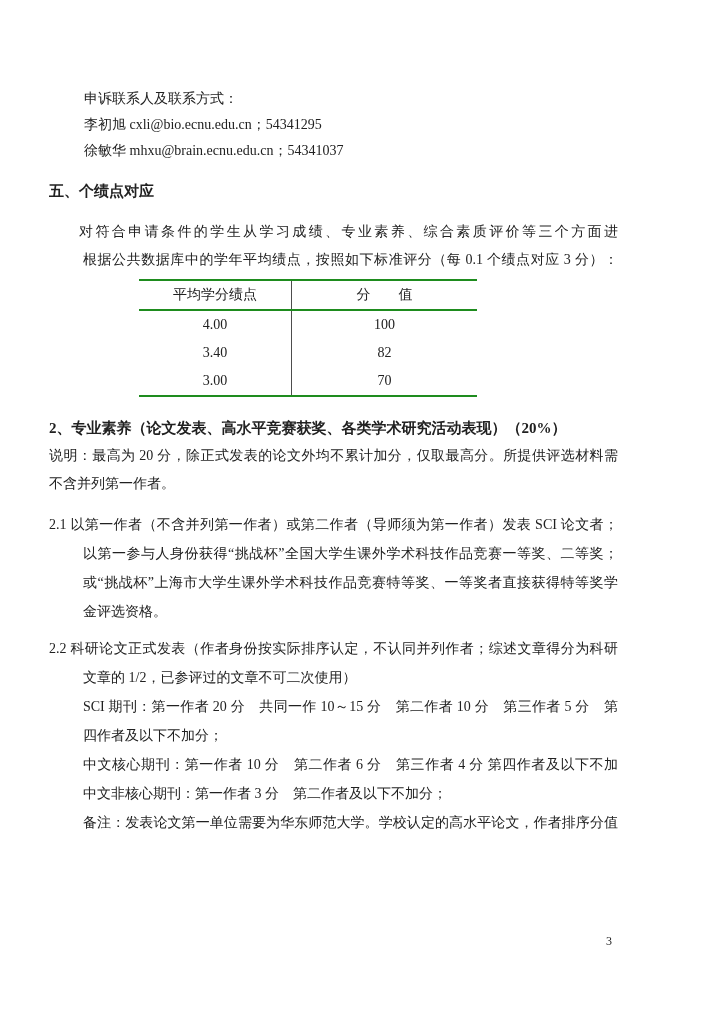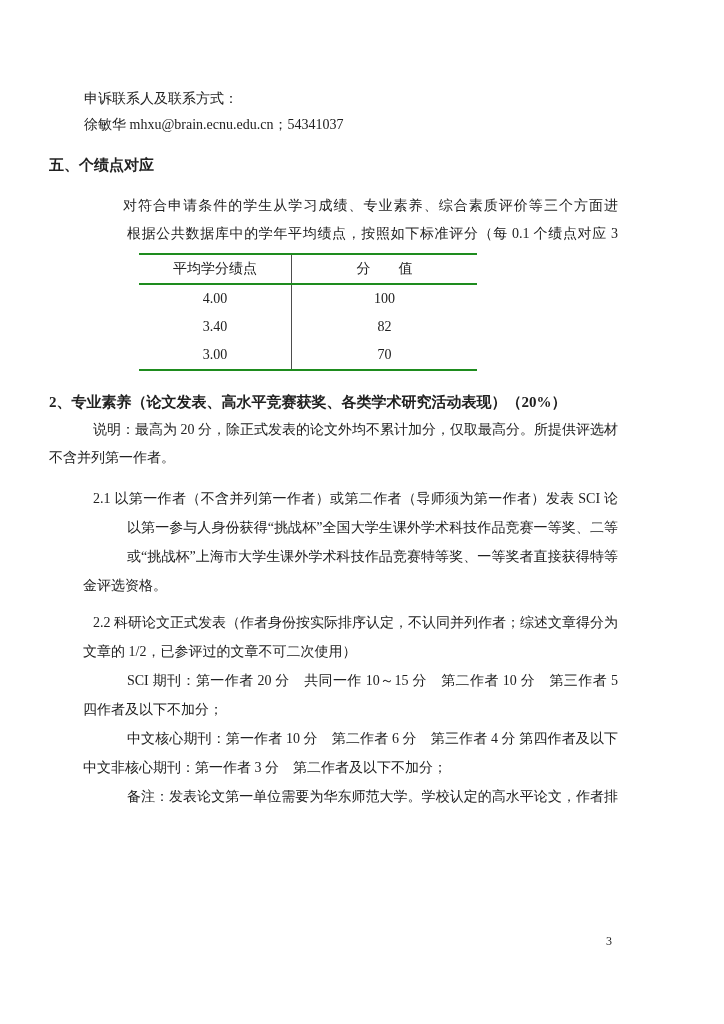--- a/index.html
+++ b/index.html
@@ -11,21 +11,21 @@
   .page{
     position:relative;width:724px;height:1024px;background:#fff;
     box-sizing:border-box;padding:0 106px 0 49px;overflow:hidden;
   }
   .line{
     font-size:14px;line-height:29px;max-height:29px;overflow:hidden;
     white-space:nowrap;
   }
   
   .full{
-    white-space:normal;text-align:justify;text-align-last:justify;margin-left:44px;
+    white-space:normal;text-align:justify;text-align-last:justify;
   }
   .indent2{text-indent:30px;}
   .hang{padding-left:34px;}
 
   .contact{margin-top:86px;}
   .contact .line{line-height:26px;max-height:26px;padding-left:35px;}
 
   .h-bold{font-weight:bold;font-size:15px;}
   .sec5-heading{margin-top:12px;line-height:30px;}
   .intro{margin-top:12px;}
@@ -55,20 +55,21 @@
     font-size:12px;line-height:16px;
   }
 </style>
 </head>
 <body>
 
 <div class="page">
 
   <div class="contact">
     <div class="line">申诉联系人及联系方式：</div>
+    <div class="line">李初旭 cxli@bio.ecnu.edu.cn；54341295</div>
     <div class="line">徐敏华 mhxu@brain.ecnu.edu.cn；54341037</div>
   </div>
 
   <div class="line h-bold sec5-heading">五、个绩点对应</div>
 
   <div class="intro">
     <div class="line full indent2">对符合申请条件的学生从学习成绩、专业素养、综合素质评价等三个方面进</div>
   </div>
 
   <div class="line full grades-desc">根据公共数据库中的学年平均绩点，按照如下标准评分（每 0.1 个绩点对应 3 分）：</div>

